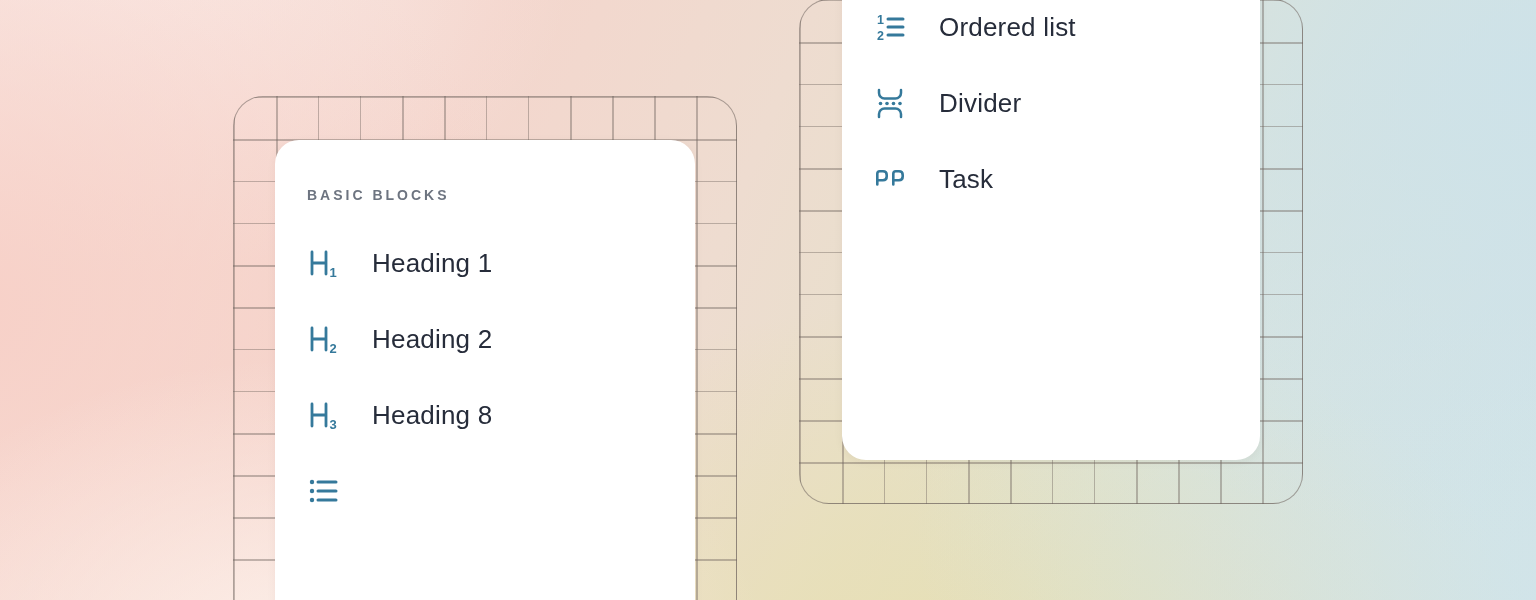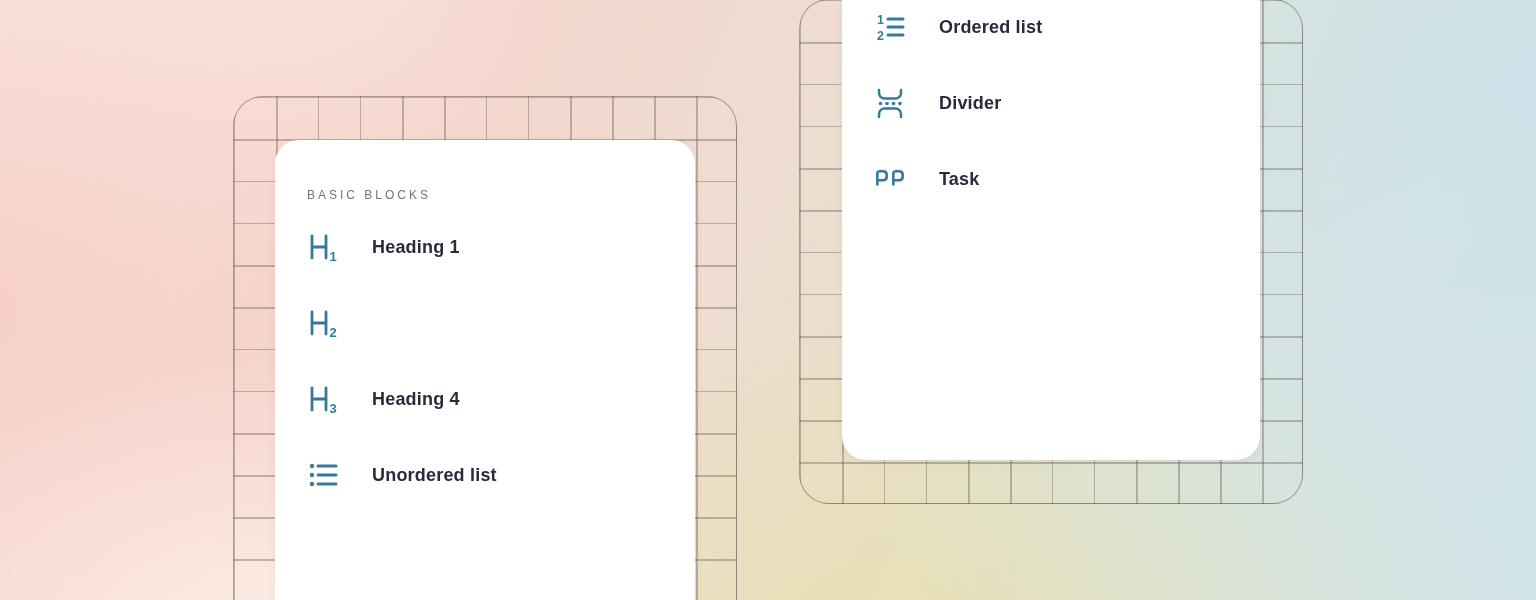--- a/index.html
+++ b/index.html
@@ -38,28 +38,28 @@
 
   
   .card{
     position:absolute;background:var(--card-bg);border-radius:24px;
     box-shadow:0 2px 10px rgba(60,40,30,0.05);
   }
   .card.left-card{left:275px;top:140px;width:420px;height:520px;padding:44px 32px 0 32px;}
   .card.right-card{left:842px;top:-40px;width:418px;height:500px;padding:29px 32px 0 32px;}
 
   .card-header{
-    font-size:12px;font-weight:400;letter-spacing:3px;
-    color:var(--section-color);line-height:22px;margin-bottom:3px;
+    font-size:14px;font-weight:700;letter-spacing:3px;
+    color:var(--section-color);line-height:22px;margin-bottom:19px;
   }
 
   .menu-item{display:flex;align-items:center;height:76px;cursor:pointer;}
   .mi-icon{width:32px;height:32px;flex:0 0 32px;margin-right:33px;display:block;}
   .mi-icon svg{display:block;width:32px;height:32px;}
-  .mi-label{font-size:18px;font-weight:700;color:var(--label-color);letter-spacing:0.2px;}
+  .mi-label{font-size:26px;font-weight:400;color:var(--label-color);letter-spacing:0.2px;}
 
   .mi-icon svg *{stroke:var(--icon-teal);}
   .mi-icon svg .fillshape{fill:var(--icon-teal);stroke:none;}
   .mi-icon svg text{fill:var(--icon-teal);stroke:none;font-family:"Liberation Sans","DejaVu Sans",sans-serif;font-weight:700;}
 </style>
 </head>
 <body>
 
 <div class="stage">
 
@@ -80,42 +80,42 @@
       <span class="mi-label">Heading 1</span>
     </div>
 
     <div class="menu-item">
       <span class="mi-icon">
         <svg viewBox="0 0 32 32" fill="none">
           <path d="M5 5v22M19 5v22M5 16h14" stroke-width="2.8" stroke-linecap="round"></path>
           <text x="22.5" y="30" font-size="13">2</text>
         </svg>
       </span>
+      <span class="mi-label">Heading 2</span>
     </div>
 
     <div class="menu-item">
       <span class="mi-icon">
         <svg viewBox="0 0 32 32" fill="none">
           <path d="M5 5v22M19 5v22M5 16h14" stroke-width="2.8" stroke-linecap="round"></path>
           <text x="22.5" y="30" font-size="13">3</text>
         </svg>
       </span>
-      <span class="mi-label">Heading 4</span>
+      <span class="mi-label">Heading 8</span>
     </div>
 
     <div class="menu-item">
       <span class="mi-icon">
         <svg viewBox="0 0 32 32" fill="none">
           <circle class="fillshape" cx="5" cy="7" r="2.2"></circle>
           <circle class="fillshape" cx="5" cy="16" r="2.2"></circle>
           <circle class="fillshape" cx="5" cy="25" r="2.2"></circle>
           <path d="M11 7h18M11 16h18M11 25h18" stroke-width="3" stroke-linecap="round"></path>
         </svg>
       </span>
-      <span class="mi-label">Unordered list</span>
     </div>
   </div>
 
   <div class="card right-card">
 
     <div class="menu-item">
       <span class="mi-icon">
         <svg viewBox="0 0 32 32" fill="none">
           <text x="3" y="13" font-size="12.5">1</text>
           <text x="3" y="29" font-size="12.5">2</text>

